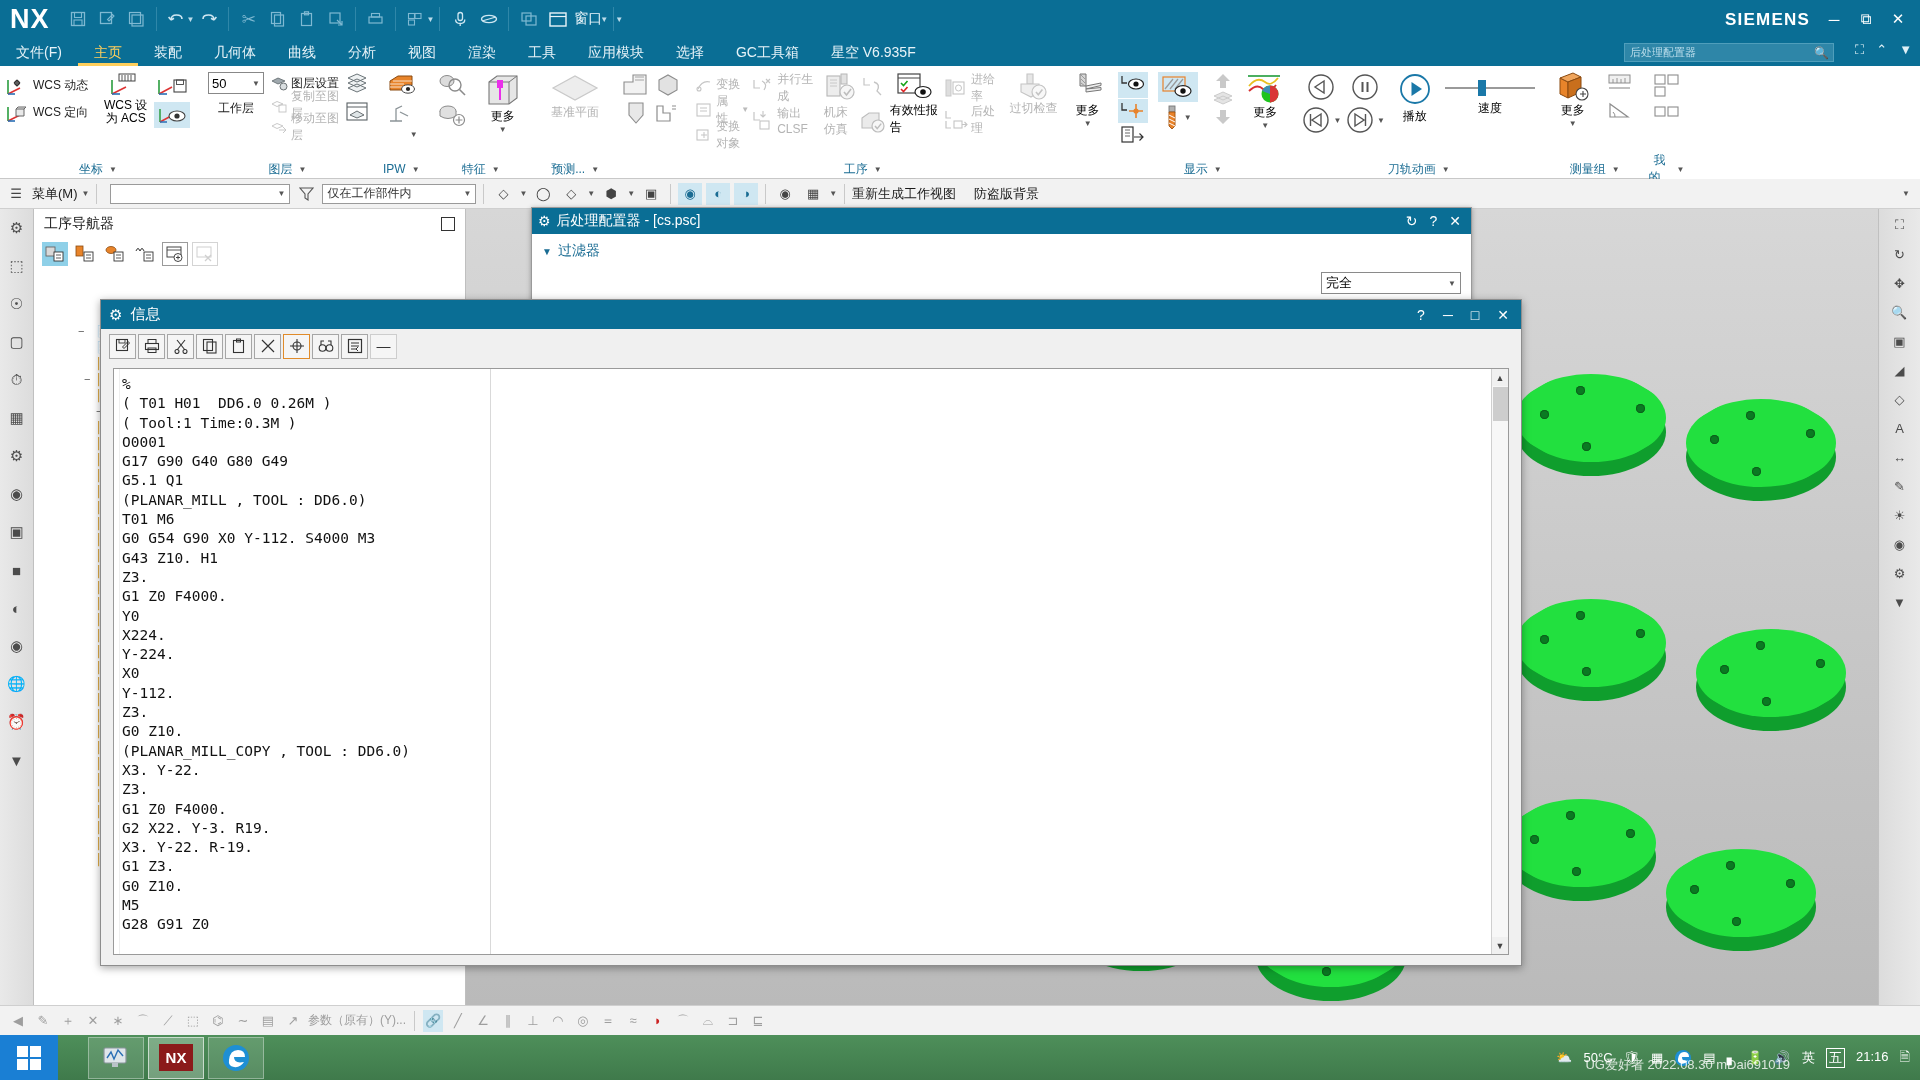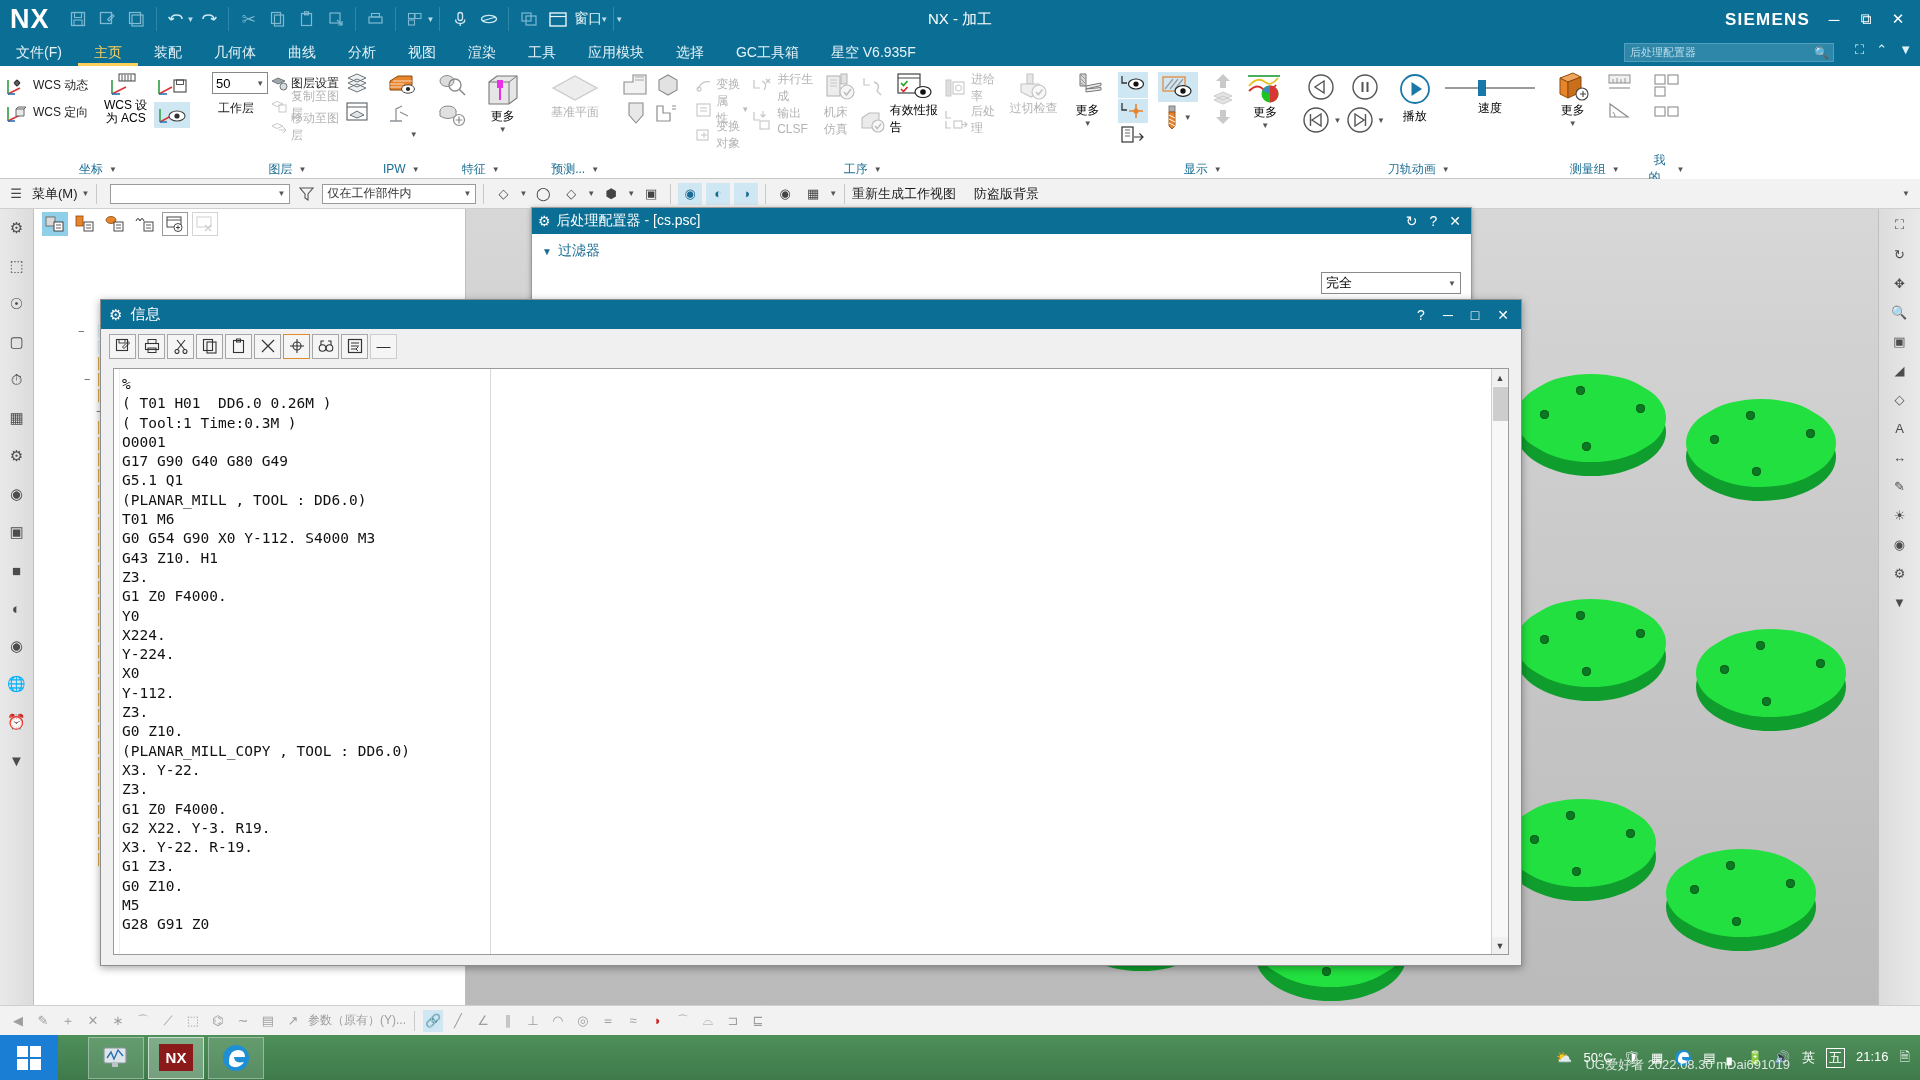--- a/index.html
+++ b/index.html
@@ -328,21 +328,20 @@
         <svg class="svgico" width="18" height="15" viewBox="0 0 18 15">
             <rect x="1" y="1" width="16" height="13" fill="none" stroke="#e8f4f9" stroke-width="1.4"></rect>
             <path d="M1 4.5 L17 4.5" stroke="#e8f4f9" stroke-width="1.2"></path>
           </svg>
       </span>
       <span class="qlabel">窗口</span>
       <span class="qcaret">▼</span>
       <span class="qsep"></span>
       <span class="qcaret">▼</span>
     </div>
-    <div class="app-title">NX - 加工</div>
     <div class="siemens">SIEMENS</div>
     <div class="wbtns">
       <span class="wbtn">─</span>
       <span class="wbtn">⧉</span>
       <span class="wbtn">✕</span>
     </div>
   </div>
 
   <div class="tabbar">
     <div class="tab">文件(F)</div>
@@ -432,21 +431,21 @@
       </div>
       <div class="gtitle">
           <span>坐标</span>
           <span class="gcaret">▼</span>
         </div>
     </div>
     <div class="vsep"></div>
 
     <div class="rgroup" style="width:175px">
       <div class="gbody">
-        <div class="col" style="width:68px;align-items:flex-end">
+        <div class="col" style="width:68px;align-items:center">
           <div class="wcs-input">
             <span>50</span>
             <span class="caret">▼</span>
           </div>
           <div class="wcs-label">工作层</div>
         </div>
         <div class="col" style="width:75px">
           <div class="smrow" style="height:22px">
             <span class="ico">
               <svg class="svgico" width="18" height="18" viewBox="0 0 18 18">
@@ -1013,20 +1012,24 @@
     <span class="ri">▣</span>
     <span class="ri">■</span>
     <span class="ri">◐</span>
     <span class="ri">◉</span>
     <span class="ri">🌐</span>
     <span class="ri">⏰</span>
     <span class="ri">▼</span>
   </div>
 
   <div class="navpanel">
+    <div class="nav-head">
+      <span>工序导航器</span>
+      <span class="nav-pin"></span>
+    </div>
     <div class="nav-tools">
       <span class="nt sel">
         <svg class="svgico" width="20" height="18" viewBox="0 0 20 18">
             <rect x="1" y="2" width="9" height="9" fill="#d9d9d9" stroke="#666" stroke-width=".9"></rect>
             <rect x="9" y="7" width="9" height="9" fill="#fff" stroke="#333" stroke-width=".9"></rect>
             <path d="M11 10 L16 10 M11 13 L16 13" stroke="#333" stroke-width=".8"></path>
           </svg>
       </span>
       <span class="nt">
         <svg class="svgico" width="20" height="18" viewBox="0 0 20 18">

